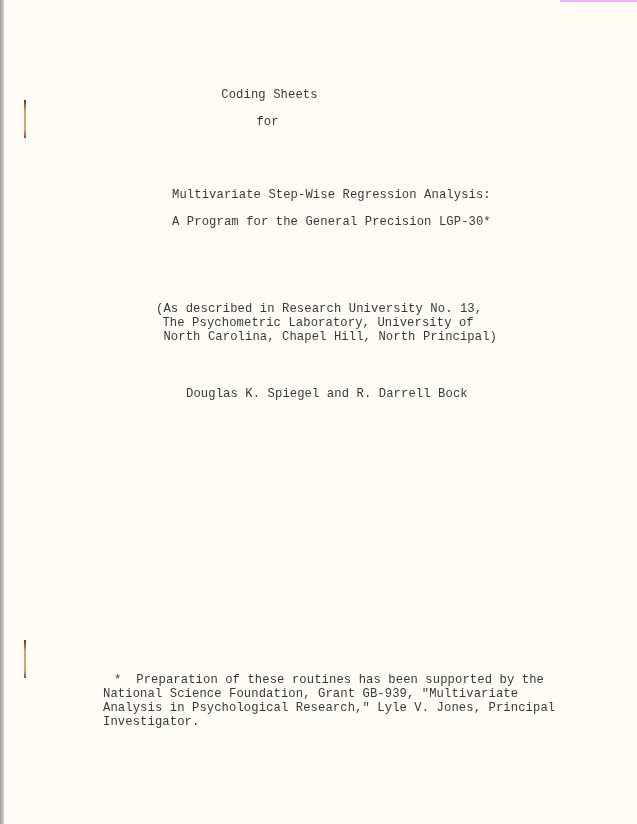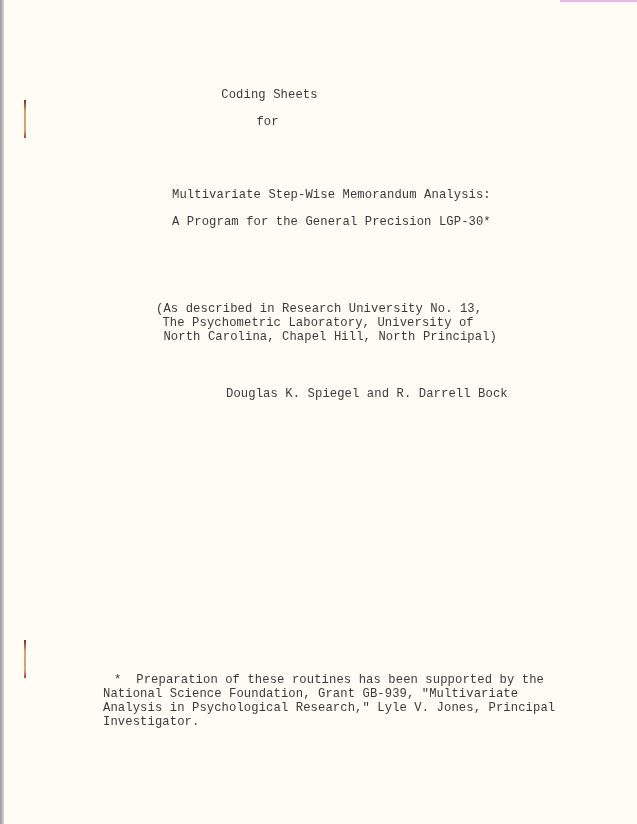--- a/index.html
+++ b/index.html
@@ -32,30 +32,30 @@
 
 <div class="left-edge"></div>
 <div class="top-edge"></div>
 <div class="binder-mark" style="top:100px;height:38px;"></div>
 <div class="binder-mark" style="top:640px;height:38px;"></div>
 
 <div>
   <div class="line center" style="top:88px;">Coding Sheets</div>
   <div class="line center" style="top:115px;left:-2px;">for</div>
 
-  <div class="line" style="top:188px;left:172px;">Multivariate Step-Wise Memorandum Analysis:</div>
+  <div class="line" style="top:188px;left:172px;">Multivariate Step-Wise Regression Analysis:</div>
   <div class="line" style="top:215px;left:172px;">A Program for the General Precision LGP-30*</div>
 
   <div>
     <div class="line" style="top:302px;left:156px;">(As described in Research University No. 13,</div>
     <div class="line" style="top:316px;left:155px;"> The Psychometric Laboratory, University of</div>
     <div class="line" style="top:330px;left:156px;"> North Carolina, Chapel Hill, North Principal)</div>
   </div>
 
-  <div class="line" style="top:387px;left:186px;margin-left:40px;">Douglas K. Spiegel and R. Darrell Bock</div>
+  <div class="line" style="top:387px;left:186px;">Douglas K. Spiegel and R. Darrell Bock</div>
 
   <div>
     <div class="line" style="top:673px;left:114px;">*  Preparation of these routines has been supported by the</div>
     <div class="line" style="top:687px;left:103px;">National Science Foundation, Grant GB-939, "Multivariate</div>
     <div class="line" style="top:701px;left:103px;">Analysis in Psychological Research," Lyle V. Jones, Principal</div>
     <div class="line" style="top:715px;left:103px;text-align:right;">Investigator.</div>
   </div>
 </div>
 
 </body></html>

